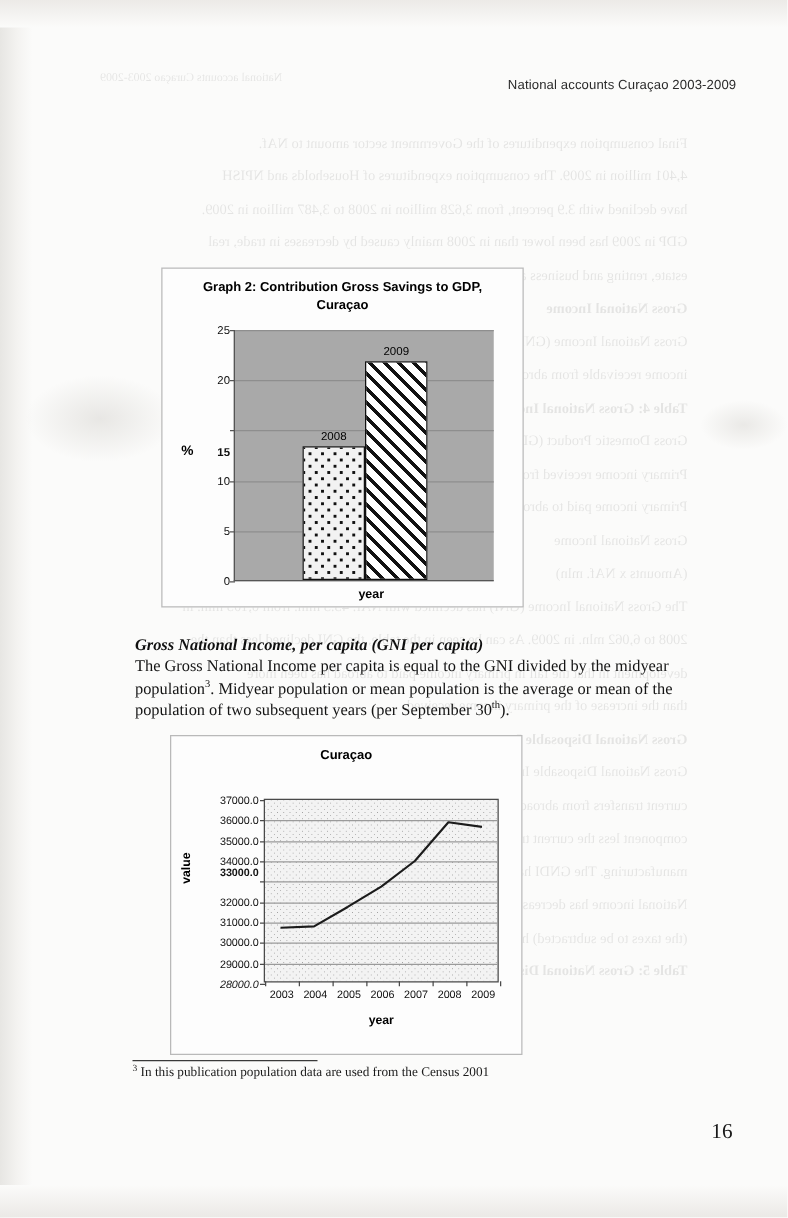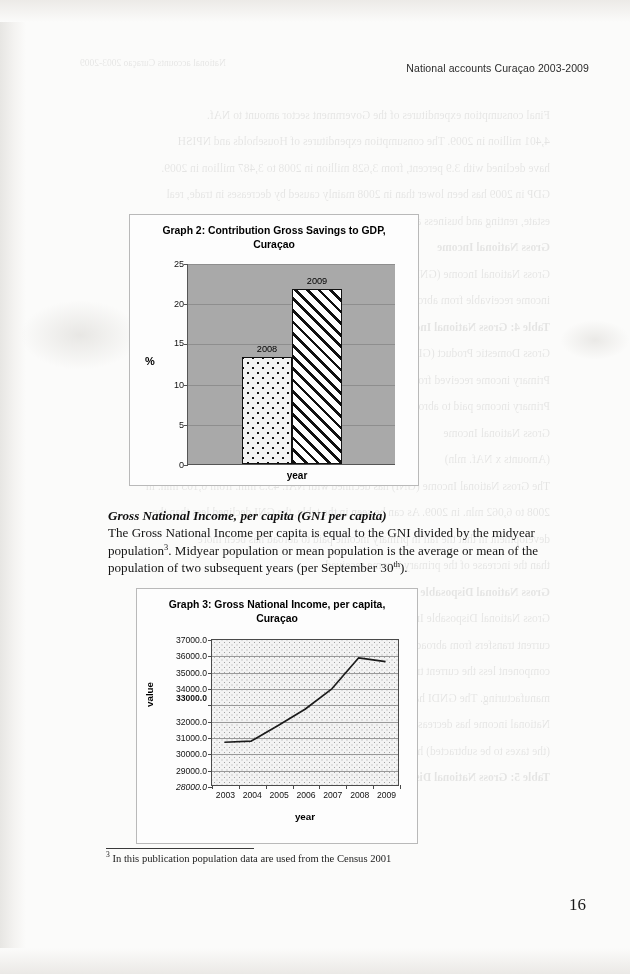--- a/index.html
+++ b/index.html
@@ -267,21 +267,21 @@
           <div class="g2-tickmark" style="top: 201px;"></div>
           <div class="g2-ytick" style="top: 201px;">0</div>
           <div class="g2-grid" style="top: 160.8px;"></div>
           <div class="g2-tickmark" style="top: 160.8px;"></div>
           <div class="g2-ytick" style="top: 160.8px;">5</div>
           <div class="g2-grid" style="top: 120.6px;"></div>
           <div class="g2-tickmark" style="top: 120.6px;"></div>
           <div class="g2-ytick" style="top: 120.6px;">10</div>
           <div class="g2-grid" style="top: 80.4px;"></div>
           <div class="g2-tickmark" style="top: 80.4px;"></div>
-          <div class="g2-ytick" style="top: 79px;">15</div>
+          <div class="g2-ytick" style="top: 98px; font-weight: bold;">15</div>
           <div class="g2-grid" style="top: 40.2px;"></div>
           <div class="g2-tickmark" style="top: 40.2px;"></div>
           <div class="g2-ytick" style="top: 40.2px;">20</div>
           <div class="g2-grid" style="top: 0px;"></div>
           <div class="g2-tickmark" style="top: 0px;"></div>
           <div class="g2-ytick" style="top: 0px;">25</div>
           <div class="g2-bar" id="g2-bar-2008" style="left: 54px; width: 50px; height: 106.932px;"></div>
           <div class="g2-barlabel" style="left: 79px; top: 80.068px;">2008</div>
           <div class="g2-bar" id="g2-bar-2009" style="left: 104px; width: 50px; height: 175.272px;"></div>
           <div class="g2-barlabel" style="left: 129px; top: 11.728px;">2009</div>
@@ -292,21 +292,20 @@
     </div>
   </div>
 
   <div class="section-head">Gross National Income, per capita (GNI per capita)</div>
   <div class="body-text2">
     <p><span>The Gross National Income per capita is equal to the GNI divided by the midyear population</span><sup>3</sup><span>. Midyear population or mean population is the average or mean of the population of two subsequent years (per September 30</span><sup>th</sup><span>).</span></p>
   </div>
 
   <div class="chart-box" id="graph3">
     <div class="chart-title">
-      <div>Graph 3: Gross National Income, per capita,</div>
       <div>Curaçao</div>
     </div>
     <div id="g3-ylabel">value</div>
     <div id="g3-plotwrap">
       <div id="g3-plot">
           <div class="g3-tickmark" style="top: 147px;"></div>
           <div class="g3-ytick" style="top: 147px; font-style: italic;">28000.0</div>
           <div class="g3-grid" style="top: 130.667px;"></div>
           <div class="g3-tickmark" style="top: 130.667px;"></div>
           <div class="g3-ytick" style="top: 130.667px;">29000.0</div>

